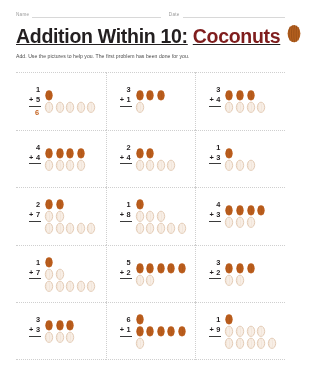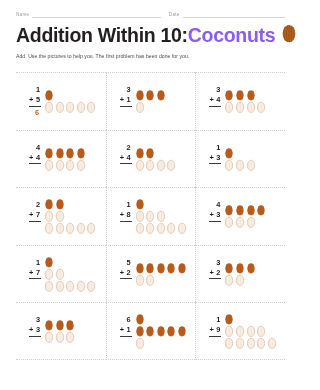--- a/index.html
+++ b/index.html
@@ -28,24 +28,25 @@
     margin-left:3px;height:6px;
   }
 
   
   .title{
     margin:6px 0 0 16px;
     font-size:19.5px;
     font-weight:700;
     color:#231f20;
     letter-spacing:-0.3px;
-    display:flex;align-items:flex-start;
+    display:flex;align-items:flex-end;
     white-space:nowrap;
+    text-decoration:underline;
   }
-  .title .accent{color:#8b5cf6;}
+  .title .accent{color:#7f1d1d;margin-left:5px;}
   .title-coconut{margin-left:6px;display:inline-block;}
 
   .subtitle{
     margin:5px 0 0 16px;
     font-size:5.1px;
     color:#4a4a4a;
     letter-spacing:.05px;
   }
 
   

